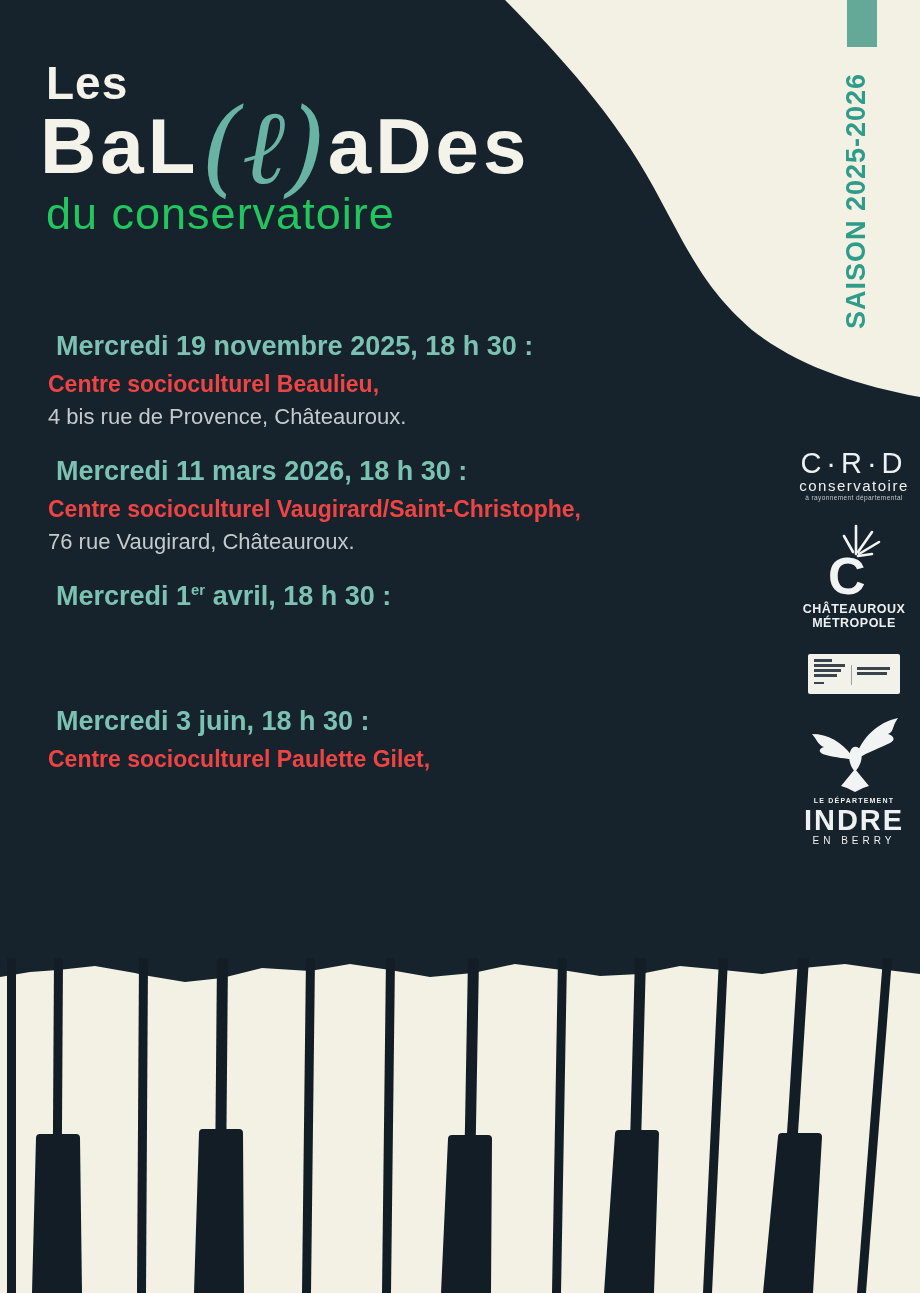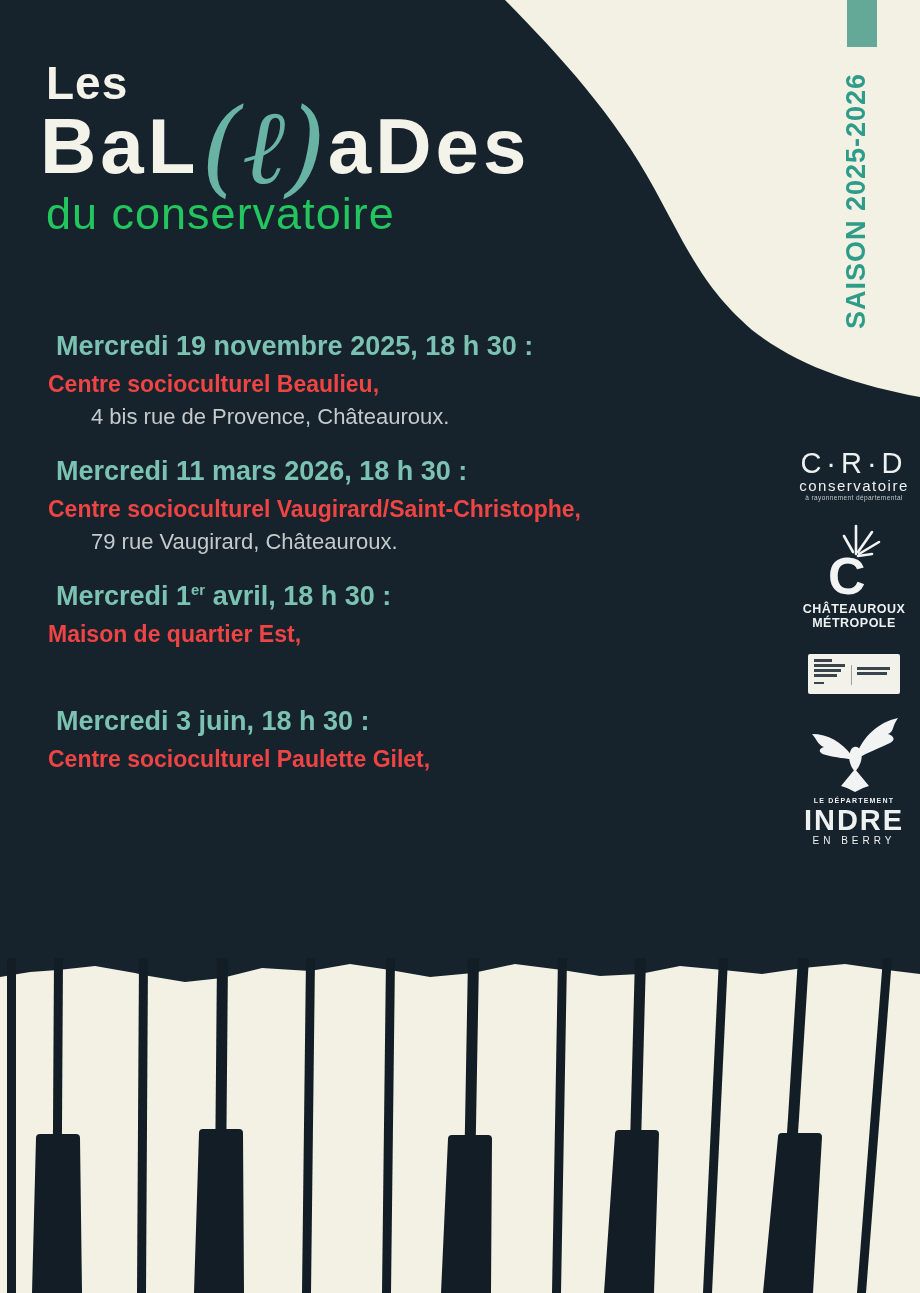--- a/index.html
+++ b/index.html
@@ -42,21 +42,21 @@
   .title-sub {
     position:absolute; left:46px; top:188px;
     color:#22c55e; font-size:45px; font-weight:400; letter-spacing:1px;
   }
 
   
   .event { position:absolute; left:48px; }
   .event-date { color:#7cc2b2; font-size:27px; font-weight:700; margin:0 0 9px 8px; white-space:nowrap; }
   .event-date sup { font-size:0.55em; }
   .event-venue { color:#ef4444; font-size:23px; font-weight:700; margin:0 0 6px 0; white-space:nowrap; }
-  .event-address { color:#c5cacc; font-size:22px; font-weight:400; white-space:nowrap;margin-left:43px; }
+  .event-address { color:#c5cacc; font-size:22px; font-weight:400; white-space:nowrap; }
 
   
   .logo { position:absolute; left:768px; width:124px; text-align:center; color:#eef1f1;margin-left:24px; }
   .crd { top:448px; }
   .crd-letters { font-size:29px; font-weight:400; letter-spacing:5px; line-height:30px; }
   .crd-name { font-size:15px; font-weight:400; letter-spacing:1.5px; line-height:16px; }
   .crd-sub { font-size:6.5px; color:#c2cacd; letter-spacing:0.4px; line-height:8px; }
 
   .cm { top:526px; }
   .cm-mark { position:relative; width:64px; height:76px; margin:0 auto; }
@@ -104,26 +104,25 @@
 
   <div class="event" style="top:331px">
     <div class="event-date"><span>Mercredi 19 novembre 2025, 18 h 30 :</span><sup></sup><span></span></div>
     <div class="event-venue">Centre socioculturel Beaulieu,</div>
     <div class="event-address">4 bis rue de Provence, Châteauroux.</div>
   </div>
 
   <div class="event" style="top:456px">
     <div class="event-date"><span>Mercredi 11 mars 2026, 18 h 30 :</span><sup></sup><span></span></div>
     <div class="event-venue">Centre socioculturel Vaugirard/Saint-Christophe,</div>
-    <div class="event-address">79 rue Vaugirard, Châteauroux.</div>
+    <div class="event-address">76 rue Vaugirard, Châteauroux.</div>
   </div>
 
   <div class="event" style="top:581px">
     <div class="event-date"><span>Mercredi 1</span><sup>er</sup><span> avril, 18 h 30 :</span></div>
-    <div class="event-venue">Maison de quartier Est,</div>
   </div>
 
   <div class="event" style="top:706px">
     <div class="event-date"><span>Mercredi 3 juin, 18 h 30 :</span><sup></sup><span></span></div>
     <div class="event-venue">Centre socioculturel Paulette Gilet,</div>
   </div>
 
   <div class="logo crd">
     <div class="crd-letters">C·R·D</div>
     <div class="crd-name">conservatoire</div>

